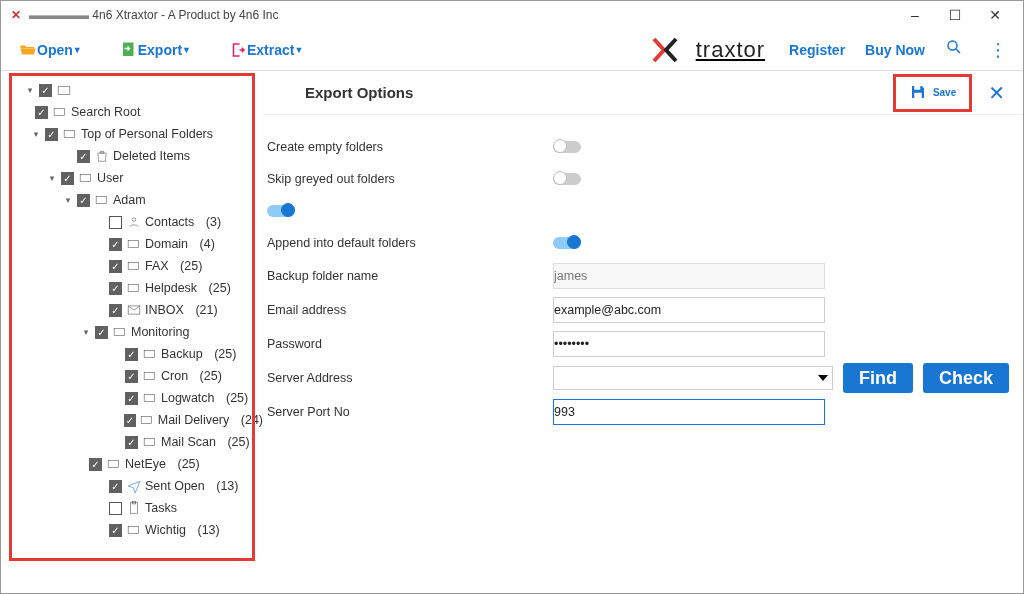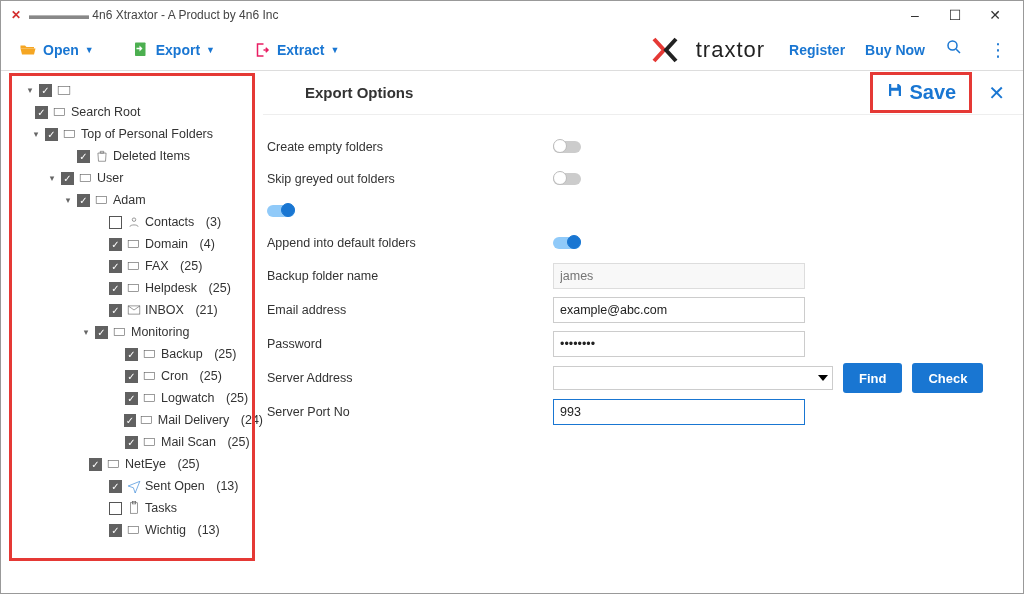--- a/index.html
+++ b/index.html
@@ -7,26 +7,26 @@
   
   
   .titlebar { height: 28px; display: flex; align-items: center; padding: 0 8px; font-size: 12px; color: #333; }
   .titlebar-icon { width: 14px; height: 14px; margin-right: 6px; display: inline-flex; align-items: center; justify-content: center; color: #d32f2f; font-weight: bold; }
   .titlebar-title { flex: 1; color: #444; }
   .window-controls { display: flex; gap: 0; }
   .window-btn { width: 40px; height: 28px; display: flex; align-items: center; justify-content: center; font-size: 14px; color: #333; cursor: default; }
   
   
   .toolbar { height: 42px; display: flex; align-items: center; padding: 0 10px; border-bottom: 1px solid #ddd; }
-  .tb-btn { display: flex; align-items: center; gap: 6px; padding: 4px 8px; font-size: 14px; color: #1976d2; font-weight: 600; cursor: pointer; }
+  .tb-btn { display: flex; align-items: center; gap: 0; padding: 4px 8px; font-size: 14px; color: #1976d2; font-weight: 600; cursor: pointer; }
   .tb-btn .icon { width: 18px; height: 18px; display: inline-flex; align-items: center; justify-content: center; }
   .tb-sep { width: 22px; }
   .tb-caret { font-size: 9px; color: #1976d2; }
   .tb-spacer { flex: 1; }
-  .logo { display: flex; align-items: center; gap: 18px; margin-right: 24px; }
+  .logo { display: flex; align-items: center; gap: 18px; margin-right: 24px; text-decoration: underline; }
   .logo-text { font-size: 22px; color: #222; letter-spacing: 1px; }
   .right-links { display: flex; align-items: center; gap: 20px; }
   .right-link { color: #1976d2; font-size: 14px; font-weight: 600; cursor: pointer; }
   .search-icon { color: #1976d2; font-size: 18px; cursor: pointer; }
   .menu-dots { color: #1976d2; font-size: 18px; cursor: pointer; padding: 0 6px; }
   
   
   .main { display: flex; height: calc(594px - 28px - 42px); }
   .sidebar { width: 262px; overflow: hidden; padding: 4px 0; position: relative; }
   .sidebar-border { position: absolute; left: 8px; top: 2px; width: 246px; height: 488px; border: 3px solid #e53935; pointer-events: none; }
@@ -42,43 +42,43 @@
   .cbx.checked::before { content: "✓"; }
   .cbx.unchecked { background: #fff; }
   .fld-icon { width: 15px; height: 15px; display: inline-flex; align-items: center; justify-content: center; }
   .tree-label { color: #333; }
   .tree-count { color: #333; }
   
   
   .export-header { height: 44px; display: flex; align-items: center; padding: 0 12px 0 42px; border-bottom: 1px solid #eee; }
   .export-title { font-size: 15px; font-weight: 700; color: #333; flex: 1; }
   .save-btn-wrap { border: 3px solid #e53935; padding: 2px 3px; margin-right: 10px; }
-  .save-btn { display: flex; align-items: center; gap: 6px; padding: 4px 10px; color: #1976d2; font-size: 20px; font-weight: 600; cursor: pointer; }
+  .save-btn { display: flex; align-items: center; gap: 6px; padding: 4px 10px; color: #1976d2; font-size: 10px; font-weight: 600; cursor: pointer; }
   .close-x { color: #1976d2; font-size: 20px; cursor: pointer; padding: 0 6px; }
   
   
   .form-area { padding: 16px 12px 0 4px; }
   .form-row { display: flex; align-items: center; height: 32px; margin-bottom: 0px; font-size: 12.5px; color: #333; }
   .form-row.tall { height: 34px; }
   .form-label { width: 286px; padding-left: 0; }
   
   
   .toggle { width: 28px; height: 12px; border-radius: 6px; background: #ccc; position: relative; cursor: pointer; }
   .toggle .knob { width: 14px; height: 14px; border-radius: 50%; background: #fff; border: 1px solid #bbb; position: absolute; top: -2px; left: 0; }
   .toggle.on { background: #90caf9; }
   .toggle.on .knob { background: #1976d2; border-color: #1976d2; left: 14px; }
   
   
-  .tinput { width: 252px; height: 26px; border: 1px solid #ccc; padding: 0 6px; font-size: 12.5px; color: #222; background: #fff; }
+  .tinput { width: 272px; height: 26px; border: 1px solid #ccc; padding: 0 0; font-size: 12.5px; color: #222; background: #fff; }
   .tinput.readonly { background: #f8f8f8; color: #888; border-color: #ddd; }
   .tinput.active { border-color: #1976d2; }
   .dropdown-wrap { display: flex; align-items: center; gap: 10px; }
   .dropdown { width: 280px; height: 24px; border: 1px solid #ccc; display: flex; align-items: center; padding: 0 4px; justify-content: flex-end; cursor: pointer; }
   .dropdown .dd-arrow { border-left: 5px solid transparent; border-right: 5px solid transparent; border-top: 6px solid #000; }
-  .bluebtn { background: #1976d2; color: #fff; border: none; border-radius: 3px; height: 30px; padding: 0 16px; font-size: 13px; font-weight: 600; cursor: pointer; }
+  .bluebtn { background: #1976d2; color: #fff; border: none; border-radius: 3px; height: 30px; padding: 0 16px; font-size: 18px; font-weight: 600; cursor: pointer; }
   
   svg.fico { width: 14px; height: 14px; }
 </style>
 </head>
 <body>
 
 <div class="titlebar">
   <span class="titlebar-icon">✕</span>
   <span class="titlebar-title">
     <span style="color:#888;">▬▬▬▬▬</span> <span>4n6 Xtraxtor - A Product by 4n6 Inc</span>

